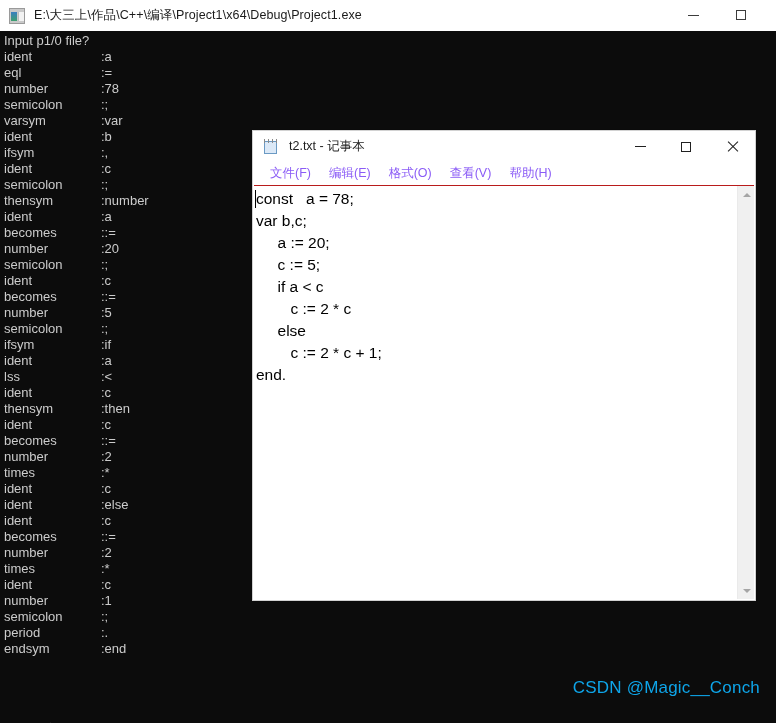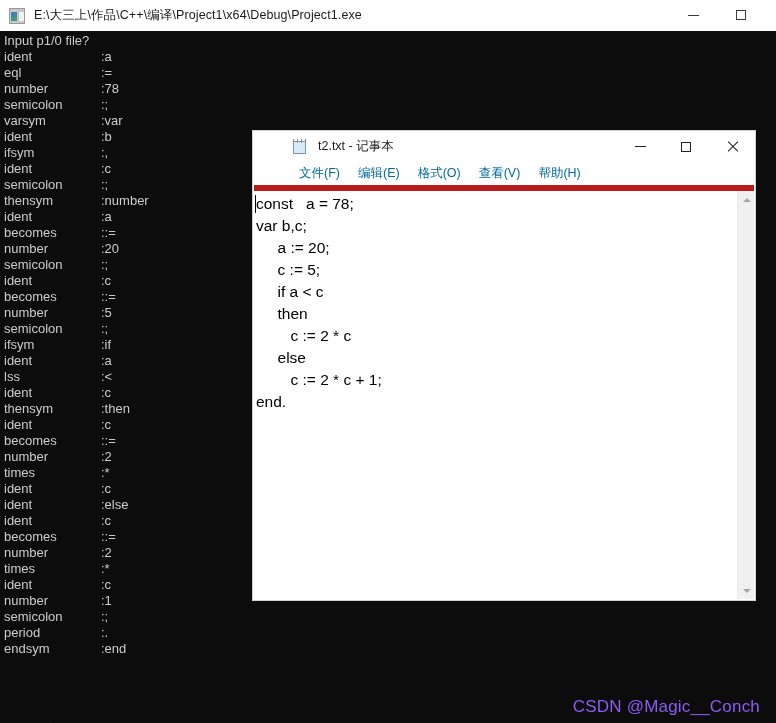--- a/index.html
+++ b/index.html
@@ -133,40 +133,39 @@
     top: 690px;
     font-family: "DejaVu Sans Mono", "Liberation Mono", monospace;
     font-size: 13.5px;
     line-height: 16px;
     color: #cccccc;
     white-space: pre;
   }
   #watermark {
     position: absolute;
     right: 16px;
-    bottom: 6px;
+    bottom: 25px;
     font-size: 17px;
-    color: #8b5cf6;
+    color: #0ea5e9;
     font-family: "Liberation Sans", sans-serif;
     letter-spacing: 0.2px;
     white-space: nowrap;
   }
 
   
   #notepad-window {
     position: absolute;
     left: 252px;
     top: 130px;
     width: 504px;
     height: 471px;
     background: #ffffff;
     border: 1px solid #d2d2d2;
     box-sizing: border-box;
     box-shadow: 0 0 0 1px rgba(0,0,0,0.04);
-    padding-left: 29px;
   }
   #notepad-titlebar {
     position: relative;
     height: 31px;
     background: #ffffff;
     display: flex;
     align-items: center;
   }
   #notepad-icon {
     width: 16px; height: 16px;
@@ -226,33 +225,33 @@
   #notepad-menubar {
     position: relative;
     height: 22px;
     background: #ffffff;
     display: flex;
     align-items: center;
     padding-left: 8px;
   }
   .np-menu-item {
     font-size: 12.5px;
-    color: #0369a1;
+    color: #8b5cf6;
     padding: 0 9px;
     line-height: 22px;
     white-space: nowrap;
   }
   #notepad-client {
     position: absolute;
     left: 1px;
     top: 54px;
     right: 1px;
     bottom: 1px;
     background: #ffffff;
-    border-top: 6px solid #b91c1c;
+    border-top: 1px solid #b91c1c;
   }
   #notepad-text {
     position: absolute;
     left: 0; top: 0;
     right: 17px; bottom: 0;
     padding: 2px 0 0 1px;
     overflow: hidden;
     background: #ffffff;
   }
   .np-line {
@@ -393,21 +392,20 @@
 
     <div id="notepad-client">
       <div id="notepad-text">
         <div id="np-caret"></div>
         <div id="np-doc">
             <div class="np-line">const   a = 78;</div>
             <div class="np-line">var b,c;</div>
             <div class="np-line">     a := 20;</div>
             <div class="np-line">     c := 5;</div>
             <div class="np-line">     if a &lt; c</div>
-            <div class="np-line">     then</div>
             <div class="np-line">        c := 2 * c</div>
             <div class="np-line">     else</div>
             <div class="np-line">        c := 2 * c + 1;</div>
             <div class="np-line">end.</div>
           </div>
       </div>
       <div id="notepad-scrollbar">
         <div class="np-sb-arrow" id="np-sb-up">
           <span class="np-arrow-glyph"></span>
         </div>

